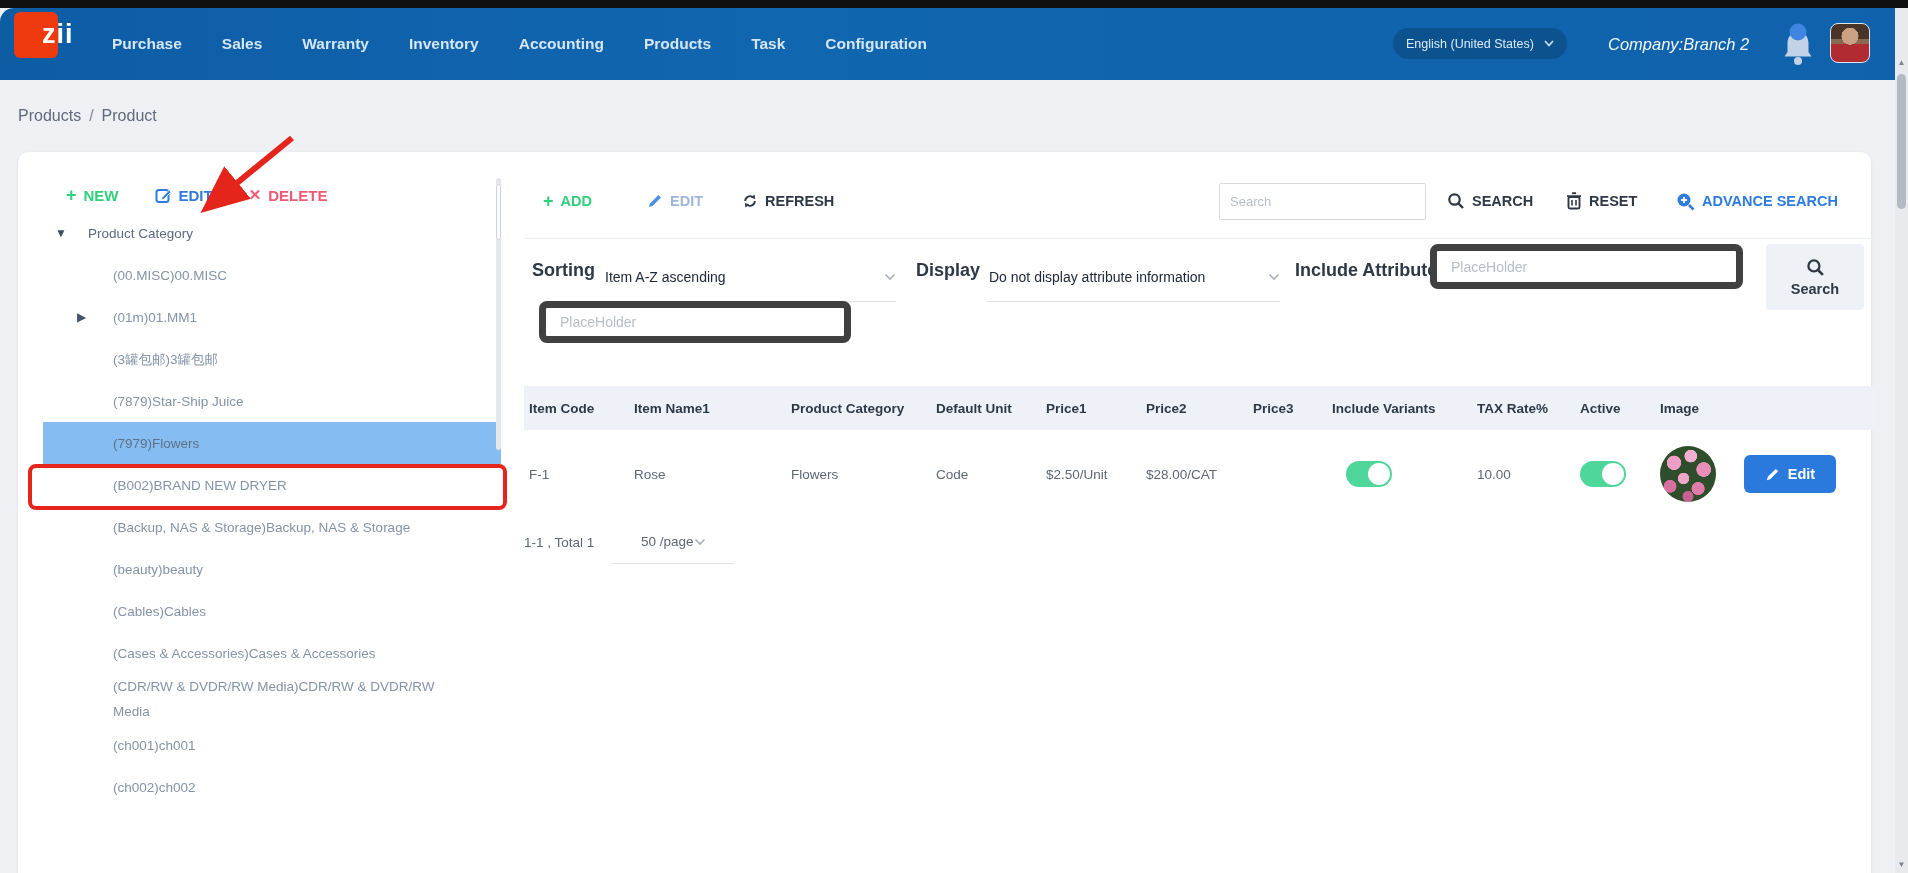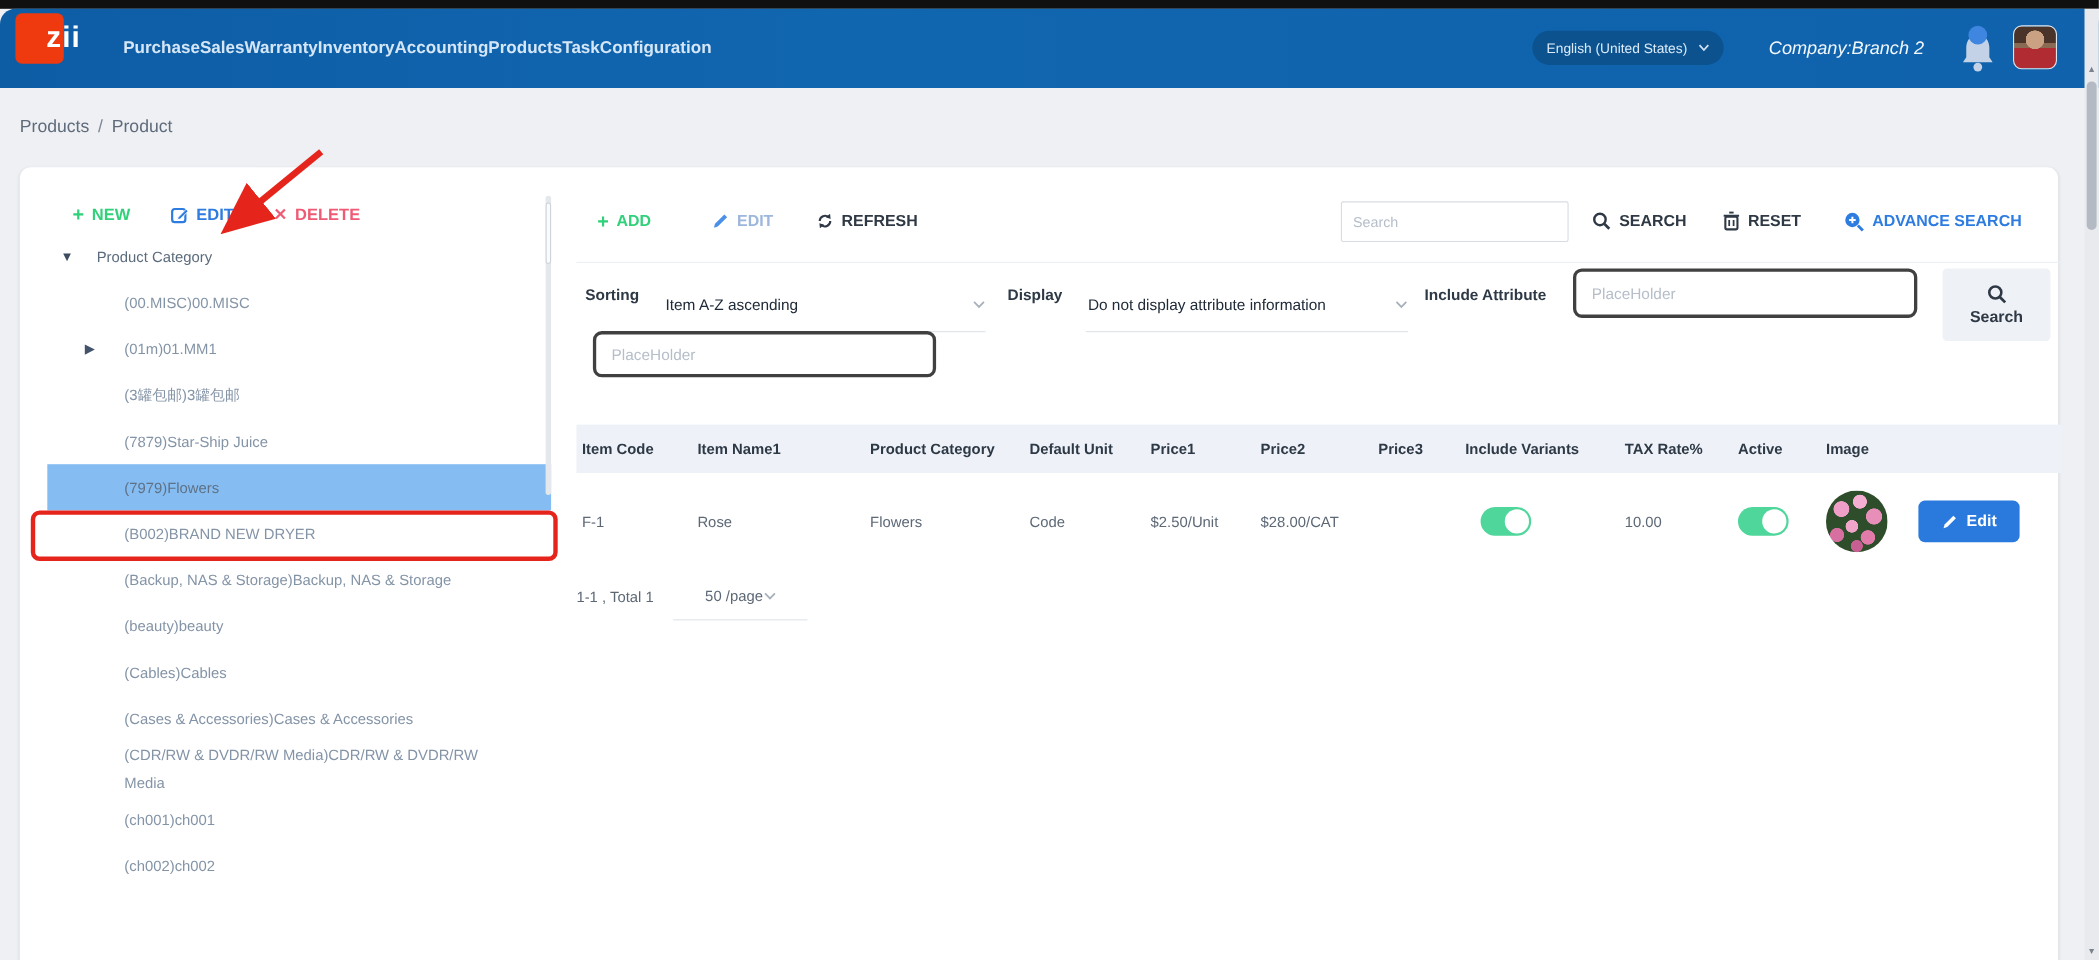--- a/index.html
+++ b/index.html
@@ -7,21 +7,21 @@
               font-family:"Liberation Sans", sans-serif; }
 
   
   .top-strip { position:absolute; top:0; left:0; right:0; height:8px; background:#101010; }
   .navbar { position:absolute; top:8px; left:0; width:1908px; height:72px;
             background:linear-gradient(90deg,#0d5da5,#1166b0 40%,#0f62ab);
             border-radius:14px 14px 0 0; display:flex; align-items:center; }
   .logo { position:absolute; left:14px; top:4px; width:44px; height:46px; background:#ee3a0e;
           border-radius:6px; color:#fff; font-size:27px; font-weight:bold; text-align:center;
           line-height:44px; letter-spacing:1px;padding-left:28px; }
-  .nav-items { position:absolute; left:112px; top:0; height:72px; display:flex; align-items:center; }
+  .nav-items { position:absolute; left:112px; top:0; height:72px; display:flex; gap:40px; align-items:center; }
   .nav-item { color:#d5e6f6; font-size:15.5px; font-weight:600; cursor:pointer; white-space:nowrap; }
   .lang-pill { position:absolute; left:1393px; top:20px; height:31px; padding:0 13px; background:#0b528f;
                border-radius:16px; display:flex; align-items:center; gap:10px; color:#dcebf9; font-size:12.5px; }
   .company { position:absolute; left:1608px; top:0; height:72px; display:flex; align-items:center;
              color:#f2f7fc; font-size:16.5px;font-style:italic; }
   .bell { position:absolute; left:1780px; top:12px; }
   .avatar { position:absolute; left:1830px; top:15px; width:40px; height:40px; border-radius:8px;
             background:
               radial-gradient(circle at 50% 32%, #caa183 0 26%, rgba(0,0,0,0) 27%),
               linear-gradient(#4a342a 0 40%, #8a6a52 40% 52%, #b12b32 52% 100%);
@@ -62,25 +62,25 @@
 
   
   .right-panel { position:absolute; left:506px; top:0; width:1351px; height:758px; }
   .rp-toolbar-btn { position:absolute; top:36px; height:26px; display:flex; align-items:center; gap:7px;
                     font-size:14.5px; font-weight:bold; cursor:pointer; }
   .search-input { position:absolute; left:695px; top:31px; width:207px; height:37px; border:1px solid #d8dce2;
                   border-radius:2px; padding:0 10px; font-size:13px; color:#333; font-family:"Liberation Sans",sans-serif; }
   .search-input::placeholder { color:#b6bec9; }
   .rp-divider { position:absolute; left:0; top:86px; width:1351px; height:1px; background:#ecEFf2; background:#ecf0f3; }
 
-  .flt-label { position:absolute; top:108px; font-size:14px; font-weight:bold; color:#2e3946; }
+  .flt-label { position:absolute; top:108px; font-size:18px; font-weight:bold; color:#2e3946; }
   .ul-select { position:absolute; top:100px; height:50px; border-bottom:1px solid #dfe3e8;
                display:flex; align-items:center; justify-content:space-between; cursor:pointer; }
   .ul-select .val { font-size:14px; color:#202b39; padding-left:2px; }
-  .box-input { border:3px solid #404040; border-radius:8px; font-size:14px; color:#333; padding:0 14px;
+  .box-input { border:7px solid #404040; border-radius:8px; font-size:14px; color:#333; padding:0 14px;
                font-family:"Liberation Sans",sans-serif; }
   .box-input::placeholder { color:#b6bec9; }
   .search-btn { position:absolute; left:1242px; top:92px; width:98px; height:66px; background:#eef1f6;
                 border-radius:4px; display:flex; flex-direction:column; align-items:center; justify-content:center;
                 gap:4px; font-size:14.5px; color:#2f3945; font-weight:bold; cursor:pointer; }
 
   
   .thead { position:absolute; left:0; top:234px; width:1351px; height:44px; background:#eef2f8;
            display:flex; align-items:center; padding-left:5px; }
   .trow  { position:absolute; left:0; top:278px; width:1351px; height:88px; display:flex; align-items:center;

